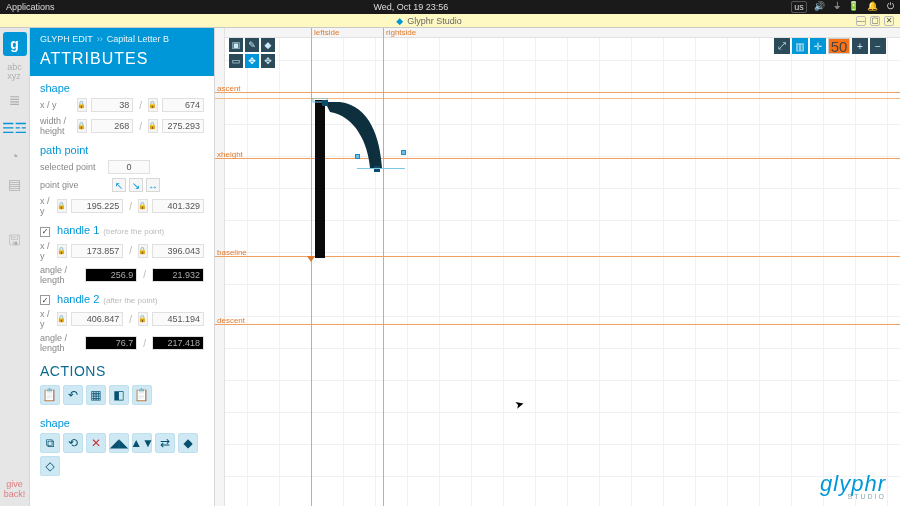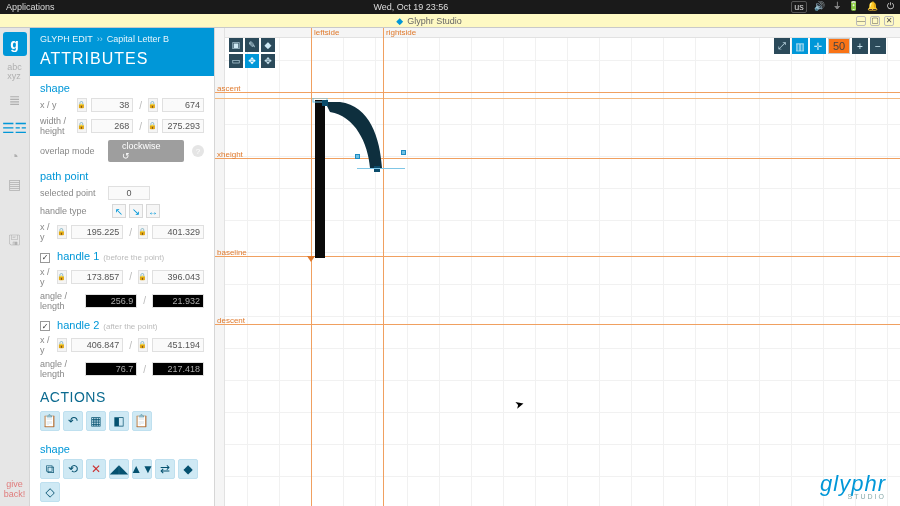--- a/index.html
+++ b/index.html
@@ -72,21 +72,21 @@
   .ruler-left { position:absolute; top:0; left:0; bottom:0; width:10px; background:#f5f5f5; border-right:1px solid #e2e2e2;}
 
   
   .tl-tools { position:absolute; top:10px; left:14px; display:flex; flex-direction:column; gap:2px;}
   .tl-tools .trow { display:flex; gap:2px;}
   .tl-tools .tbtn { width:14px;height:14px;background:#2b4a5a;display:flex;align-items:center;justify-content:center;color:#cfe9f4;font-size:9px;}
   .tl-tools .tbtn.sel { background:#0097d8; color:#fff;}
   .tr-tools { position:absolute; top:10px; right:14px; display:flex; gap:2px; align-items:center;}
   .tr-tools .tbtn { width:16px;height:16px;background:#2b4a5a;display:flex;align-items:center;justify-content:center;color:#cfe9f4;font-size:10px;}
   .tr-tools .tbtn.sel { background:#0097d8;}
-  .tr-tools .zbox { width:22px;height:16px;background:#f97316;border:1px solid #ccc;font-size:11px;display:flex;align-items:center;justify-content:center;color:#444;}
+  .tr-tools .zbox { width:22px;height:16px;background:#f97316;border:1px solid #ccc;font-size:15px;display:flex;align-items:center;justify-content:center;color:#444;}
 
   
   .glyph-svg { position:absolute; left:95px; top:70px; }
   .handle { position:absolute; width:5px;height:5px; background:#6ec1e4; border:1px solid #1f8bc1; }
   .node { position:absolute; width:6px;height:6px; background:#0b4c6b; }
   .hline-thin { position:absolute; height:0; border-top:1px solid #7fc6e6; }
 
   .logo { position:absolute; right:14px; bottom:6px; font-size:22px; color:#0097d8; font-weight:300; letter-spacing:1px; font-style:italic;}
   .logo .sub2 {font-size:7px; color:#8aa; letter-spacing:2px; font-style:normal; display:block; text-align:right; margin-top:-4px;}
 
@@ -150,33 +150,28 @@
       <input class="inp w1" value="674" style="">
     </div>
     <div class="row">
       <span class="lab">width / height</span>
       <span class="lockicon">🔒</span>
       <input class="inp w1" value="268" style="">
       <span class="sl">/</span>
       <span class="lockicon">🔒</span>
       <input class="inp w1" value="275.293" style="">
     </div>
-    <div class="row">
-      <span class="lab">overlap mode</span>
-      <span class="overlap"><span class="overlap-btn">clockwise  ↺</span></span>
-      <span class="info-dot">?</span>
-    </div>
 
     <div class="sec-title">path point</div>
     <div class="row">
       <span class="lab">selected point</span>
       <input class="inp w1" style="text-align: center;" value="0">
     </div>
     <div class="row">
-      <span class="lab">handle type</span>
+      <span class="lab">point give</span>
       <div class="ptype">
         <span class="pt">↖</span>
         <span class="pt">↘</span>
         <span class="pt">↔</span>
       </div>
     </div>
     <div class="row">
       <span class="lab">x / y</span>
       <span class="lockicon">🔒</span>
       <input class="inp w2" value="195.225" style="">

